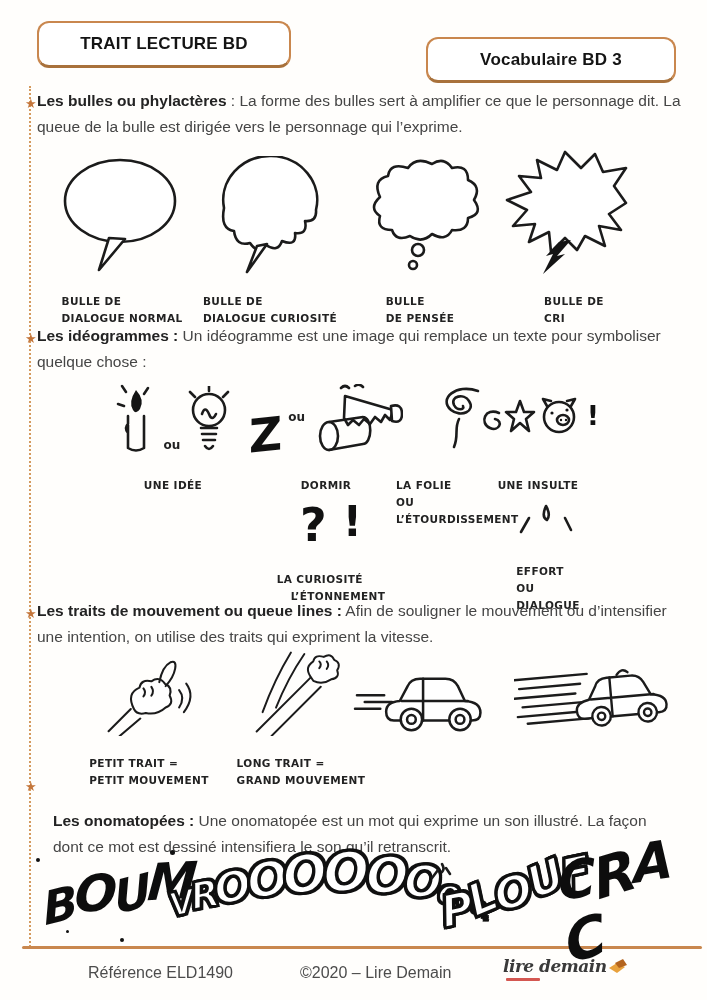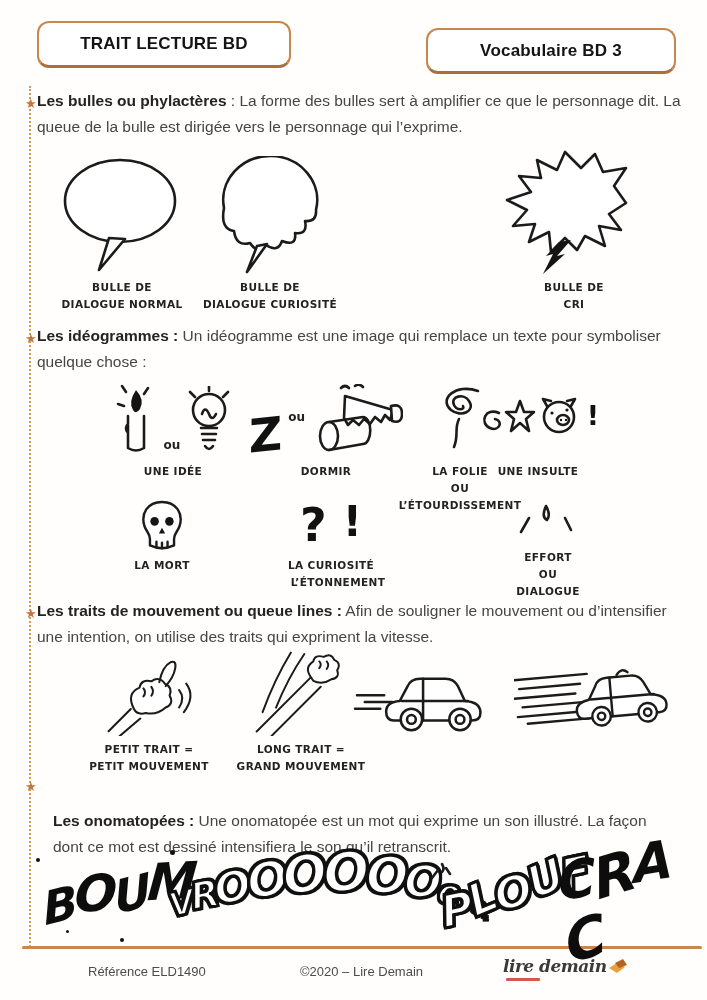--- a/index.html
+++ b/index.html
@@ -5,40 +5,40 @@
   html,body{margin:0;padding:0;background:#ffffff;}
   .page{position:relative;width:707px;height:1000px;background:#fffefc;overflow:hidden;
         font-family:"Liberation Sans",sans-serif;color:#3d3d3d;}
 
   
   .pbox{position:absolute;box-sizing:border-box;background:#fff;
         border:2px solid #c9874e;border-bottom:3px solid #a8713b;border-radius:12px;
         display:flex;align-items:center;justify-content:center;
         font-weight:bold;font-size:17px;color:#141414;letter-spacing:.2px;}
   .pbox-left{left:37px;top:21px;width:254px;height:47px;}
-  .pbox-right{left:426px;top:28px;width:250px;height:46px;}
+  .pbox-right{left:426px;top:37px;width:250px;height:46px;}
 
   
   .left-rail{position:absolute;left:29px;top:86px;height:861px;width:0;
              border-left:2px dotted #d49a5e;}
   .bottom-rule{position:absolute;left:22px;top:946px;width:680px;height:3px;
                background:#c9874e;border-radius:2px;}
 
   
   .sec-p{position:absolute;left:37px;font-size:15.5px;line-height:26px;color:#454545;}
   .sec-p b{color:#232323;}
   .star{position:absolute;left:-12px;top:3px;color:#c4763b;font-size:13px;}
   .star-free{position:absolute;color:#c4763b;font-size:13px;}
 
   
   .group{position:absolute;display:flex;flex-direction:column;align-items:center;}
   .picto-box{display:flex;align-items:flex-end;justify-content:center;gap:4px;}
   .picto-box.center{align-items:center;}
   .picto-label{font-family:"DejaVu Sans",sans-serif;font-weight:700;font-size:10.5px;
-               letter-spacing:.4px;color:#222;text-align:center;line-height:1.6;margin-top:5px;}
+               letter-spacing:.4px;color:#222;line-height:1.6;margin-top:19px;}
   .picto-label div:empty{display:none;}
 
   svg{display:block;}
   .ink{stroke:#1b1b1b;fill:none;stroke-width:2.6;stroke-linecap:round;stroke-linejoin:round;}
   .ink-fill{fill:#ffffff;stroke:#1b1b1b;stroke-width:2.6;stroke-linejoin:round;}
   .solid{fill:#141414;stroke:none;}
 
   .z-letter{font-family:"DejaVu Sans",sans-serif;font-weight:900;font-size:46px;
             color:#111;transform:rotate(-6deg) skewX(-6deg);line-height:1;}
   .ou{font-family:"DejaVu Sans",sans-serif;font-weight:700;font-size:12px;color:#222;
@@ -80,21 +80,21 @@
   .plouf{font-size:44px;transform:rotate(-17deg);}
   .plouf .ch{margin-right:-2px;}
   .plouf .ch:nth-child(odd){transform:rotate(5deg) translateY(2px);}
   .plouf .ch:nth-child(even){transform:rotate(-6deg) translateY(-2px);}
 
   .crac{font-size:52px;color:#0d0d0d;transform:rotate(-13deg) skewX(-6deg);letter-spacing:-2px;}
   .crac .ch:nth-child(odd){transform:rotate(4deg) translateY(-2px);}
   .crac .ch:nth-child(even){transform:rotate(-4deg) translateY(3px);font-size:56px;}
 
   
-  .footer-text{position:absolute;font-size:13px;color:#4c4c4c;}
+  .footer-text{position:absolute;font-size:16px;color:#4c4c4c;}
   .logo{position:absolute;left:503px;top:956px;display:flex;flex-direction:column;}
   .logo-row{display:flex;align-items:center;gap:1px;}
   .logo-text{font-family:"DejaVu Serif",serif;font-style:italic;font-weight:600;
              font-size:17px;color:#3a3a3a;letter-spacing:-0.5px;}
   .tagline-mark{width:34px;height:3px;background:#cc3a33;opacity:.85;margin:2px 0 0 3px;border-radius:1px;}
 </style>
 </head>
 <body>
 
 <div class="page">
@@ -132,20 +132,33 @@
         <path class="ink-fill" d="M17,52 A47,44 0 1 1 109,54 Q110,66 98,65 Q101,79 88,77 Q90,91 75,85 Q71,97 59,89 Q51,99 43,87 Q29,91 27,75 Q13,73 17,52 Z"></path>
         <path class="ink-fill" d="M50,90 L40,116 L60,88 Z" stroke-width="2.2"></path>
       </svg>
     </span>
     <div class="picto-label">
       <div>BULLE DE</div>
       <div>DIALOGUE CURIOSITÉ</div>
     </div>
   </div>
 
+  <div class="group" style="left:344px;top:152px;width:152px;">
+    <span>
+      <svg width="140" height="122" viewBox="0 0 140 122">
+        <path class="ink-fill" d="M30,45 Q22,28 38,24 Q40,10 58,16 Q66,4 82,12 Q94,4 102,16 Q118,12 118,28 Q132,34 124,48 Q134,62 118,66 Q118,80 102,78 Q96,90 82,82 Q72,92 60,84 Q46,90 42,78 Q26,78 30,64 Q18,56 30,45 Z"></path>
+        <circle class="ink-fill" cx="68" cy="98" r="6" stroke-width="2.4"></circle>
+        <circle class="ink-fill" cx="63" cy="113" r="4" stroke-width="2.2"></circle>
+      </svg>
+    </span>
+    <div class="picto-label">
+      <div>BULLE</div>
+      <div>DE PENSÉE</div>
+    </div>
+  </div>
 
   <div class="group" style="left:496px;top:148px;width:156px;">
     <span>
       <svg width="150" height="126" viewBox="0 0 150 126">
         <polygon class="ink-fill" stroke-width="2.8" points="127,55 115,38 127,20 104,24 96,6 82,20 66,4 58,22 38,12 42,30 20,28 32,44 8,52 28,62 14,78 36,76 30,94 50,84 52,104 66,90 78,102 86,88 106,98 100,78 122,82 110,66"></polygon>
         <polygon class="solid" points="60,94 72,92 58,108 66,106 44,126 54,106 47,108"></polygon>
       </svg>
     </span>
     <div class="picto-label">
       <div>BULLE DE</div>
@@ -233,36 +246,20 @@
         </svg>
       </span>
       <span class="bang-small">!</span>
     </div>
     <div class="picto-label">
       <div>UNE INSULTE</div>
 
     </div>
   </div>
 
-  <div class="group" style="left:123px;top:500px;width:78px;">
-    <div class="picto-box center" style="height:52px;">
-      <span>
-        <svg width="50" height="54" viewBox="0 0 54 58">
-          <path class="ink-fill" stroke-width="2.6" d="M27,3 C11,3 4,16 8,29 C10,35 14,37 14,43 L14,50 Q27,56 40,50 L40,43 C40,37 44,35 46,29 C50,16 43,3 27,3 Z"></path>
-          <circle class="solid" cx="19" cy="24" r="4.6"></circle>
-            <circle class="solid" cx="35" cy="24" r="4.6"></circle>
-          <path class="solid" d="M27,31 l-3.4,6 h6.8 Z"></path>
-          <path class="ink" stroke-width="1.8" d="M21,46 V52 M27,47 V53 M33,46 V52"></path>
-        </svg>
-      </span>
-    </div>
-    <div class="picto-label">
-      <div>LA MORT</div>
-    </div>
-  </div>
 
 
   <div class="group" style="left:275px;top:498px;width:112px;">
     <div class="picto-box center" style="height:54px;gap:16px;">
       <span class="qmark">?</span>
       <span class="bang" style="transform:translateY(-3px);">!</span>
     </div>
     <div class="picto-label">
       <div>LA CURIOSITÉ</div>
       <div style="padding-left:14px;">L’ÉTONNEMENT</div>

